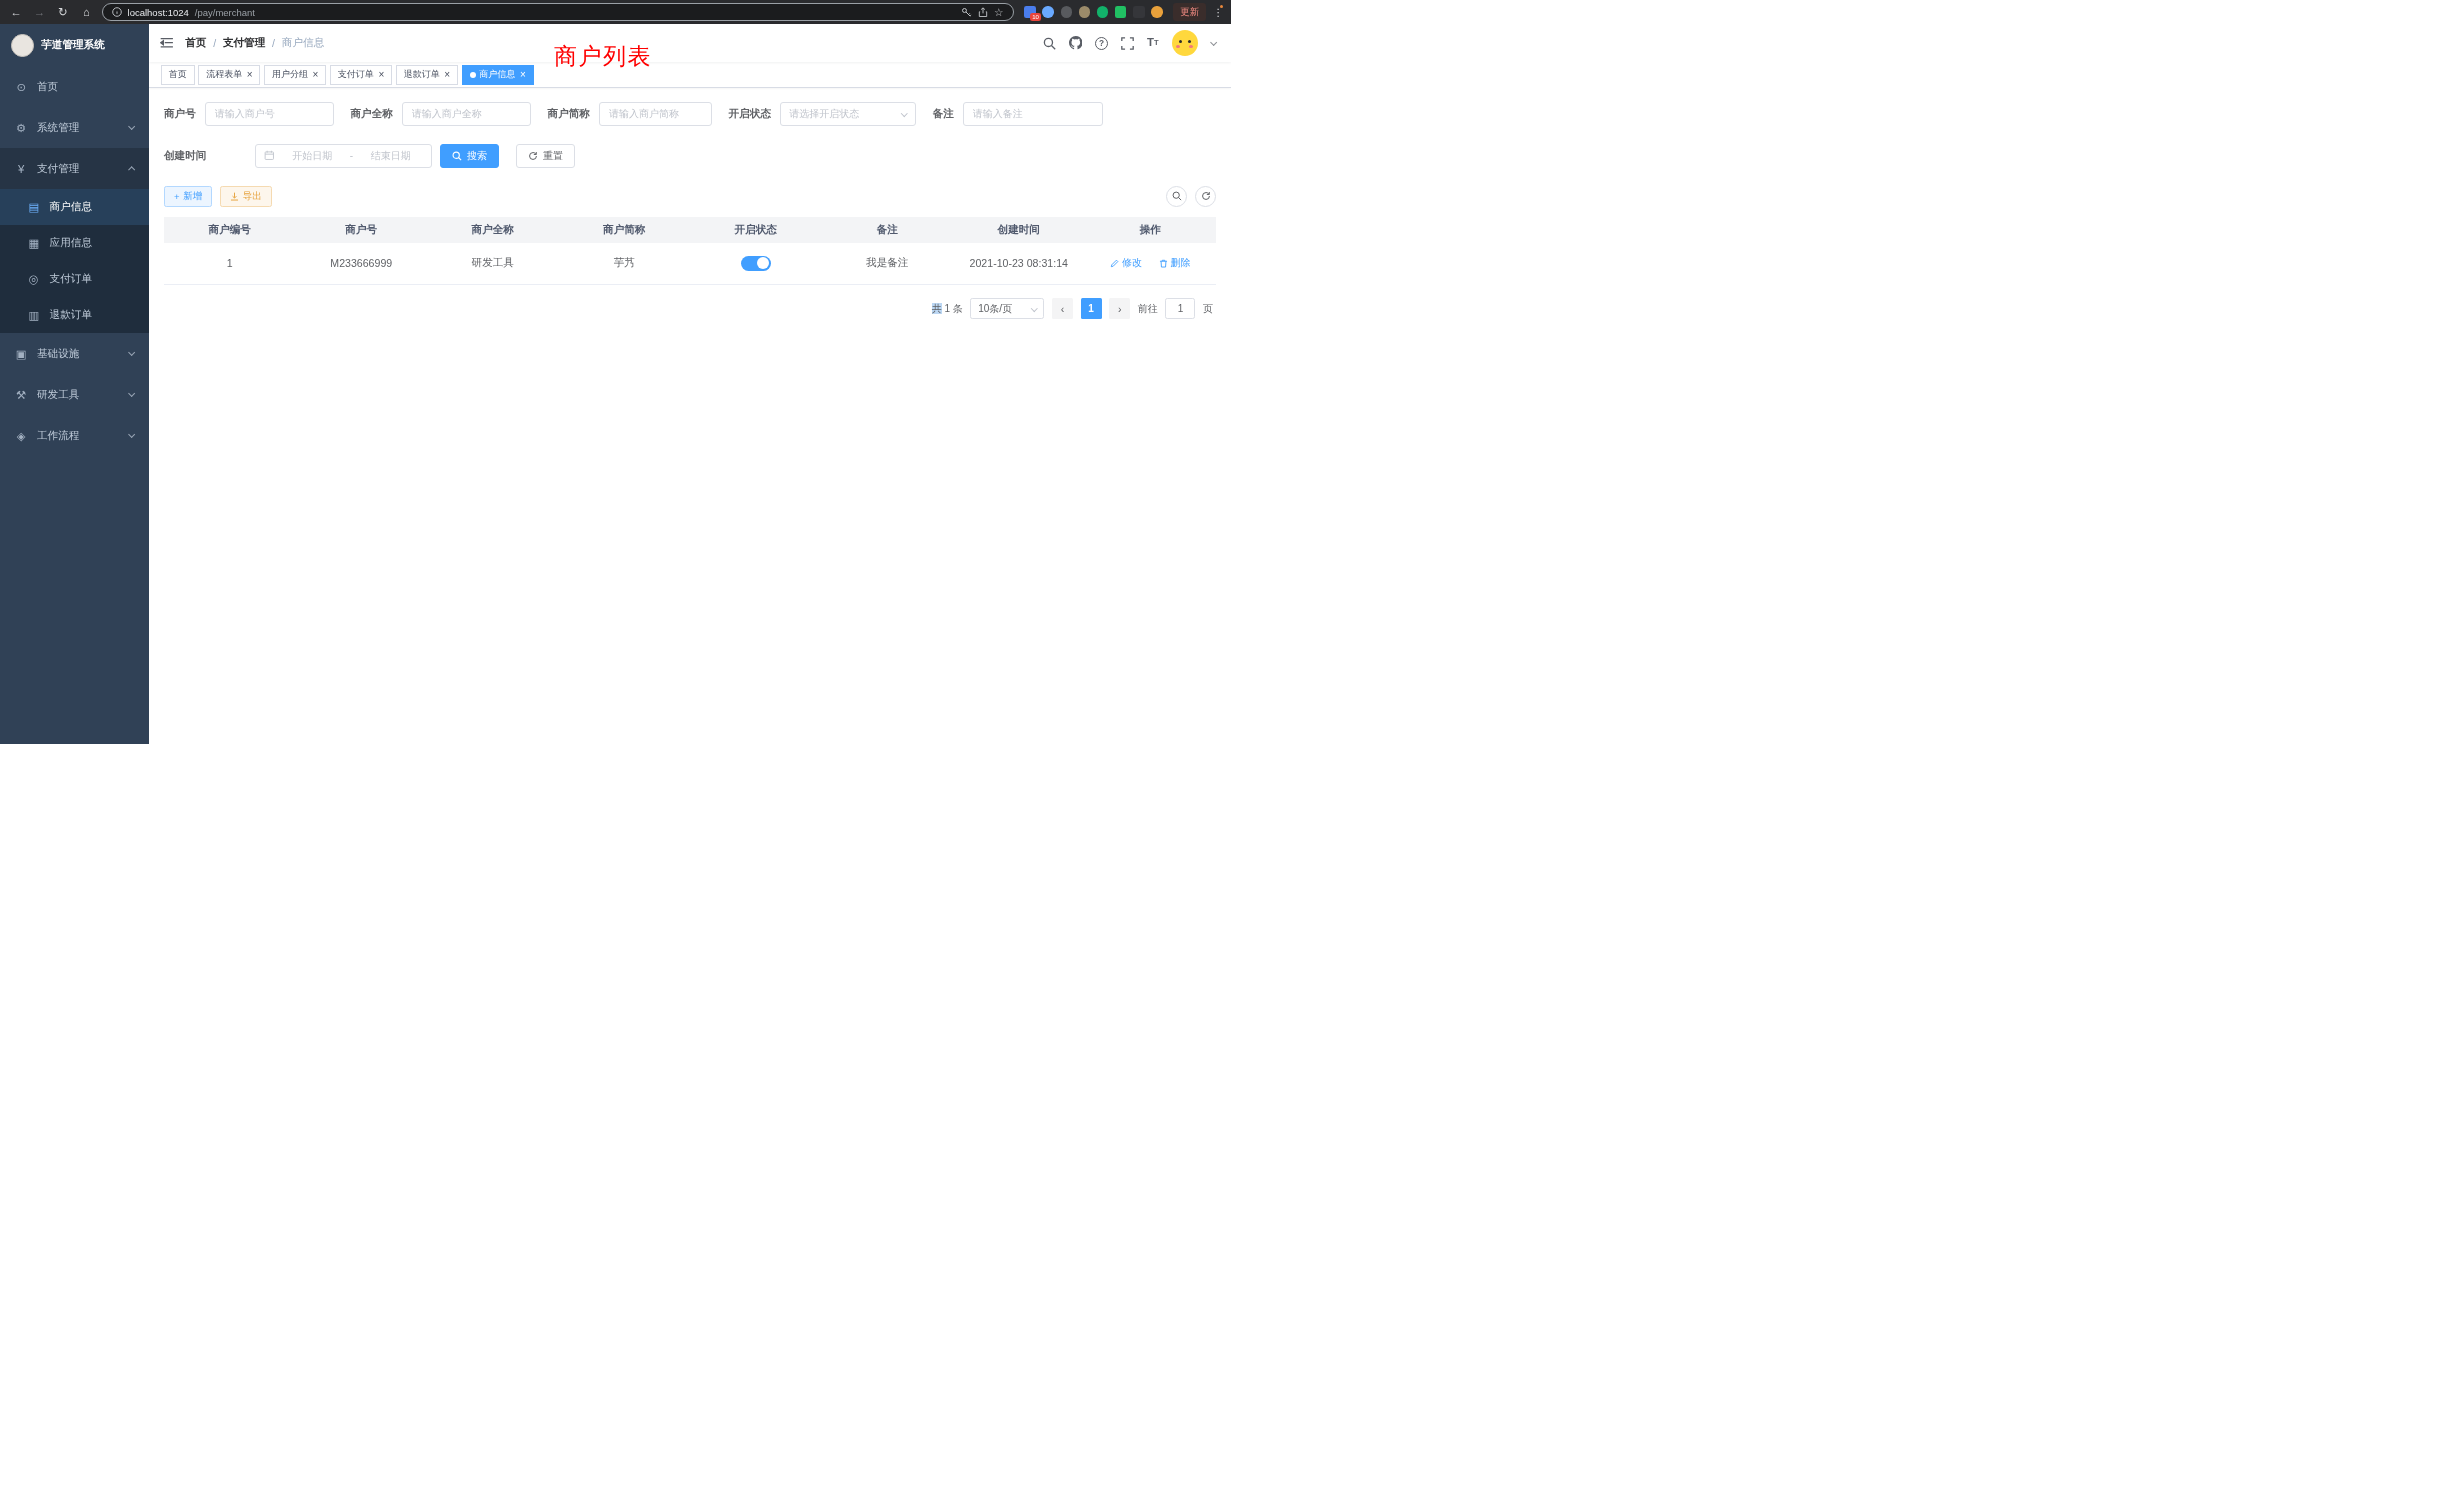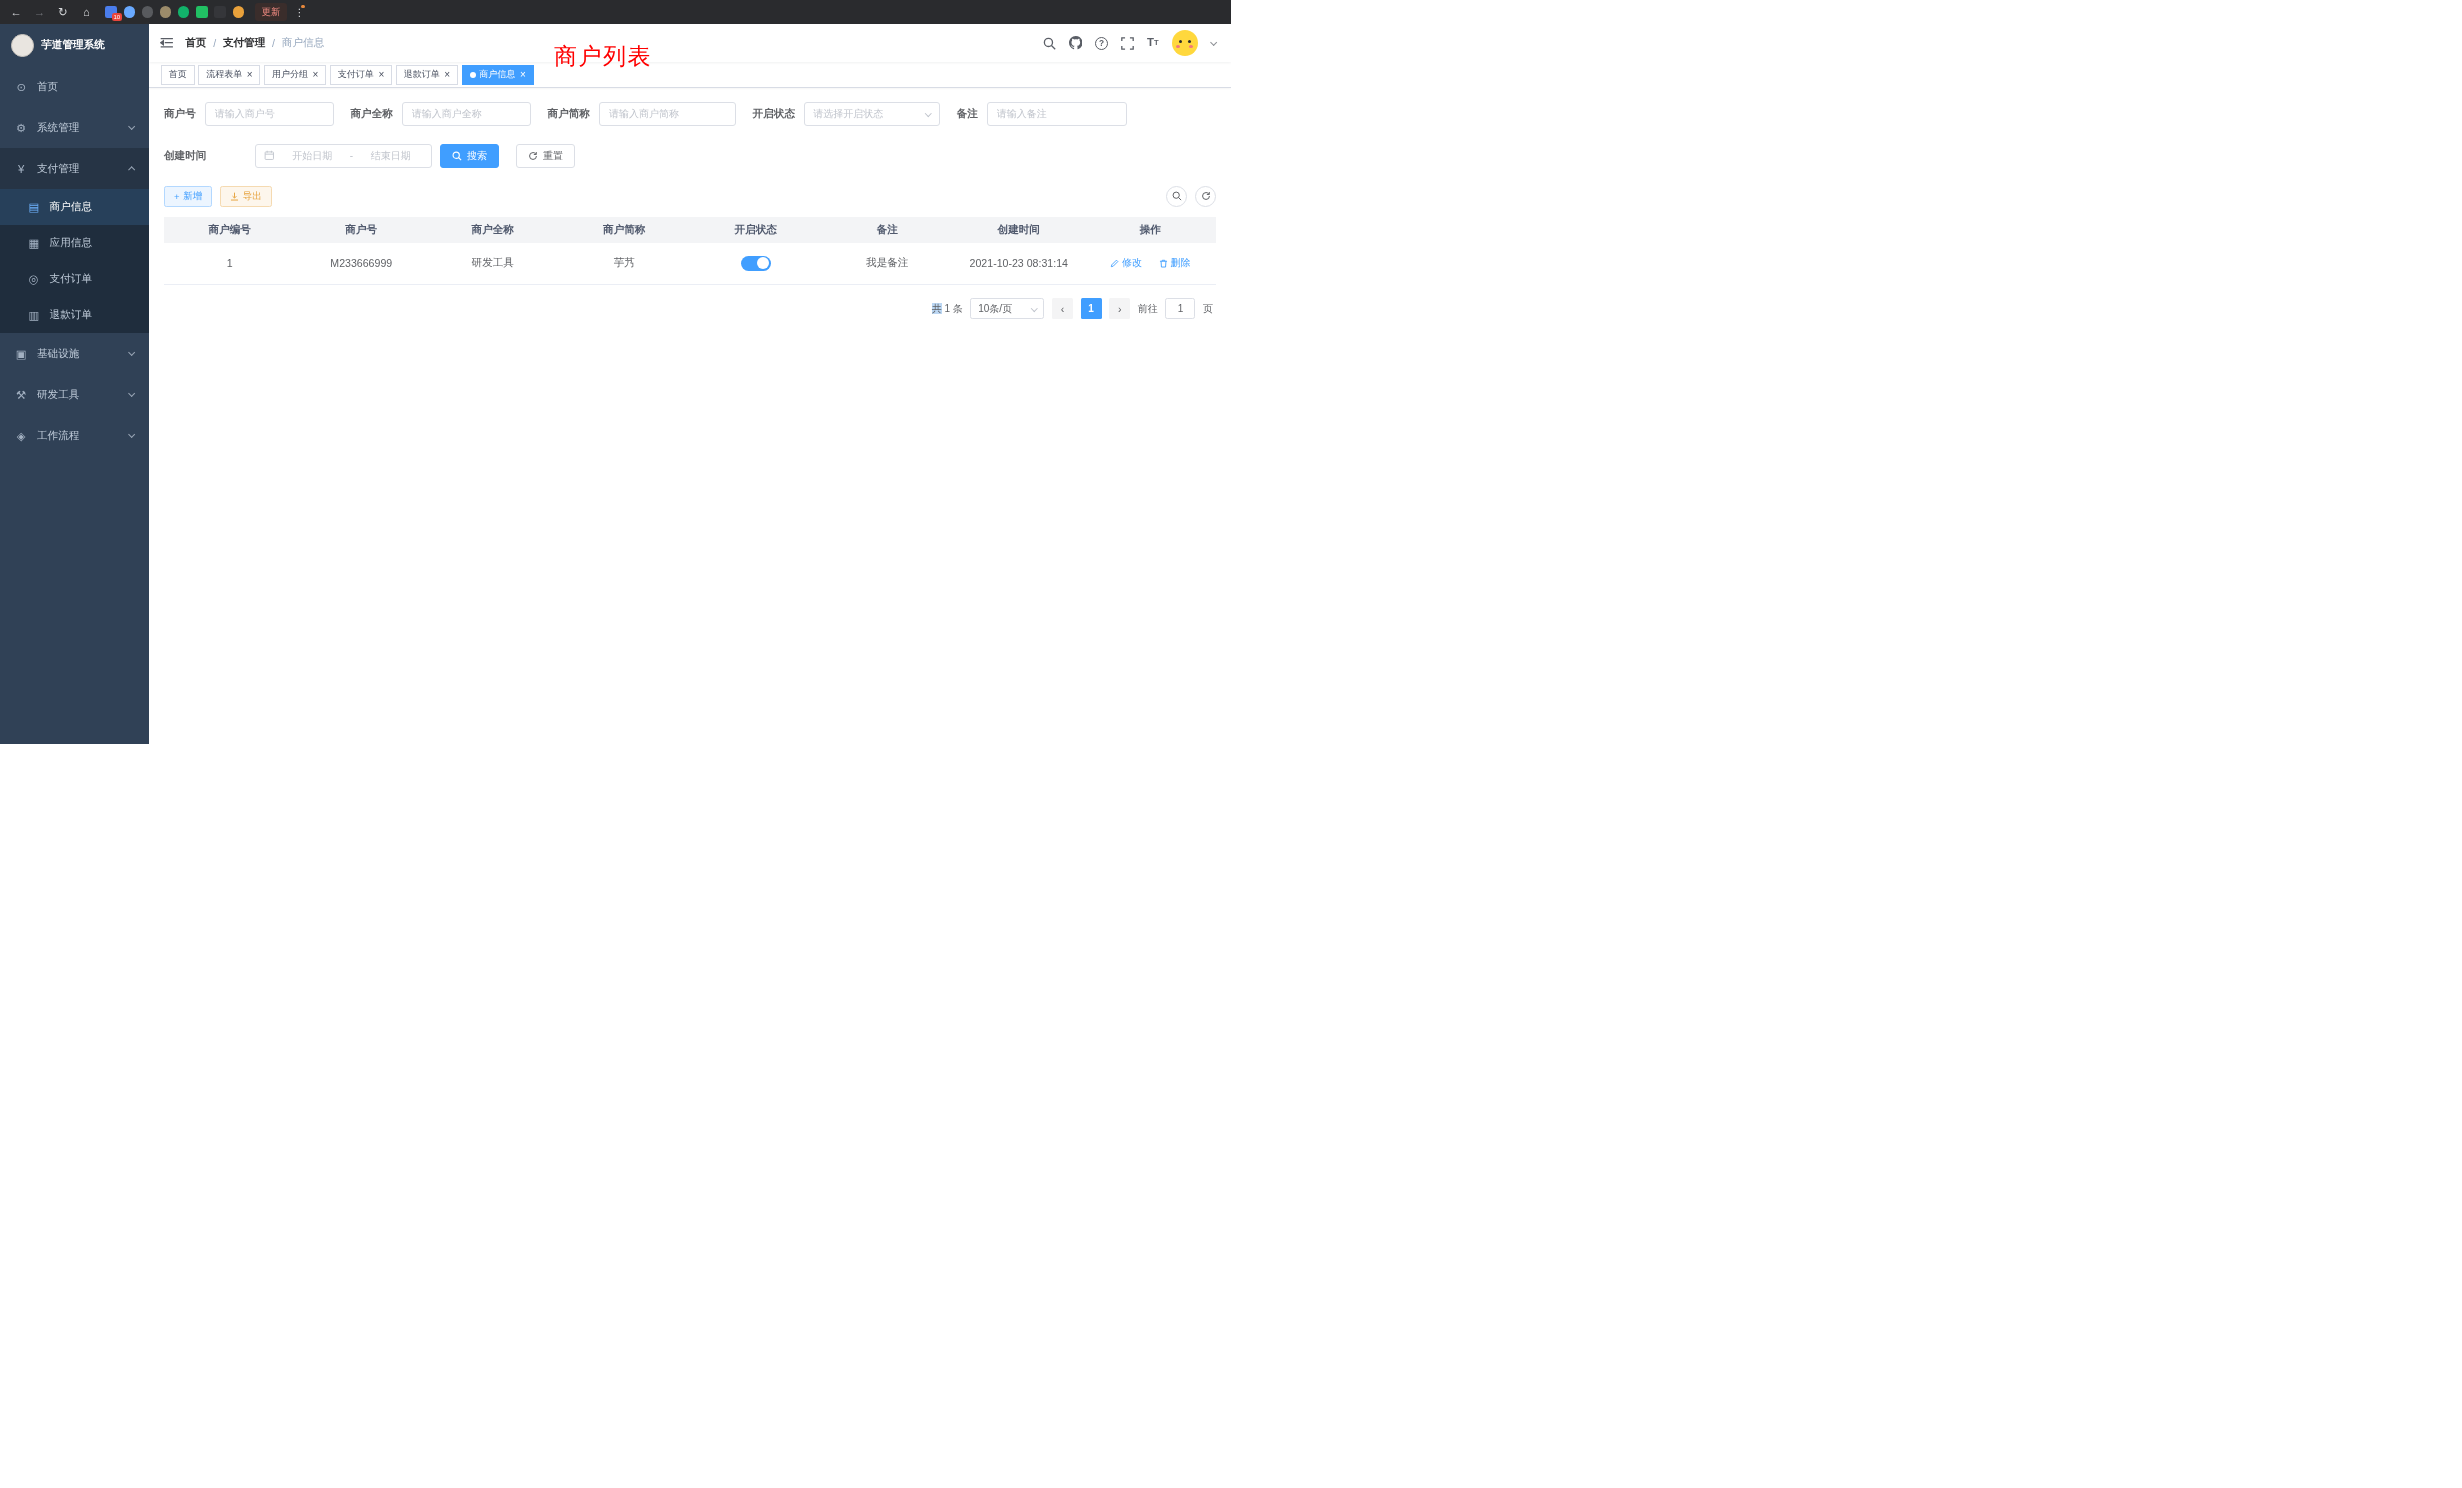--- a/index.html
+++ b/index.html
@@ -66,21 +66,21 @@
   .tab.active { background:#409eff; border-color:#409eff; color:#fff; }
   .tab.active .dot { display:inline-block; width:6px; height:6px; border-radius:50%; background:#fff; }
   .tab-close { font-size:10px; line-height:1; margin-left:0.8px; }
 
   .content { padding:13.6px 15px 0; }
   .f-row { display:flex; align-items:center; gap:16.7px; margin-bottom:18px; }
   .f-item { display:flex; align-items:center; }
   .f-item > label { color:#606266; font-weight:600; padding-right:9px; white-space:nowrap; font-size:10.6px; }
   .txt { height:24px; border:0.8px solid #dcdfe6; border-radius:3px; padding:0 9px; font-size:10px; color:#606266; outline:none; background:#fff; }
   .txt::placeholder { color:#c0c4cc; }
-  .w170 { width:129px; } .w165 { width:137px; } .w195 { width:140px; }
+  .w170 { width:129px; } .w165 { width:113px; } .w195 { width:140px; }
   .sel { width:136px; height:24px; border:0.8px solid #dcdfe6; border-radius:3px; display:flex; align-items:center; justify-content:space-between; padding:0 8.3px; color:#c0c4cc; font-size:10px; cursor:pointer; background:#fff; }
   .chev-s { width:4.5px; height:4.5px; border-right:1.1px solid #c0c4cc; border-bottom:1.1px solid #c0c4cc; transform:rotate(45deg); margin-top:-1.5px; flex:0 0 auto; }
   .date-range { width:177px; height:24px; border:0.8px solid #dcdfe6; border-radius:3px; display:flex; align-items:center; padding:0 7.6px; gap:4.5px; color:#c0c4cc; font-size:10px; cursor:pointer; background:#fff;margin-left:40px; }
   .date-range .ph { flex:1; text-align:center; white-space:nowrap; }
   .date-range .dash { color:#c0c4cc; }
   .cal-ic { color:#c0c4cc; flex:0 0 auto; }
 
   .btn { height:24px; border-radius:3px; padding:0 11.4px; font-size:10px; display:inline-flex; align-items:center; gap:4.5px; cursor:pointer; border:0.8px solid #dcdfe6; background:#fff; color:#606266; white-space:nowrap;justify-content:space-between; }
   .btn.primary { background:#409eff; border-color:#409eff; color:#fff; }
   .btn.sm { height:21px; padding:0 9px; font-size:9.5px; border-radius:2.3px; gap:3.8px; }
@@ -108,20 +108,43 @@
 </style>
 </head>
 <body>
 
 <div class="browser-bar">
   <span class="b-ic">←</span>
   <span class="b-ic dim">→</span>
   <span class="b-ic">↻</span>
   <span class="b-ic">⌂</span>
 
+  <div class="urlbar">
+    <span class="url-ic">
+      <svg width="10" height="10" viewBox="0 0 14 14" fill="none" stroke="currentColor" stroke-width="1.3">
+          <circle cx="7" cy="7" r="6"></circle>
+          <path d="M7 6.2v3.4M7 4.1v.2"></path>
+        </svg>
+    </span>
+    <span class="host">localhost:1024</span>
+      <span class="path">/pay/merchant</span>
+    <span class="grow"></span>
+    <span class="url-ic">
+      <svg width="10.6" height="10.6" viewBox="0 0 14 14" fill="none" stroke="currentColor" stroke-width="1.3">
+          <circle cx="4.6" cy="4.6" r="2.6"></circle>
+          <path d="M6.6 6.6l5.6 5.6M10 10l1.6-1.6M11.8 11.8l1.4-1.4"></path>
+        </svg>
+    </span>
+    <span class="url-ic">
+      <svg width="10" height="10.6" viewBox="0 0 14 15" fill="none" stroke="currentColor" stroke-width="1.3">
+          <path d="M7 1.5v7.5M4.3 3.7L7 1.2l2.7 2.5M3 6.8H1.8v6.7h10.4V6.8H11"></path>
+        </svg>
+    </span>
+    <span class="star">☆</span>
+  </div>
 
   <div class="ext-tray">
     <span class="ext sq" style="background:#4a7dec">
         <span class="badge">10</span>
       </span>
     <span class="ext" style="background:#69a9ff"></span>
     <span class="ext" style="background:#585a5e"></span>
     <span class="ext" style="background:#9c8b6a"></span>
     <span class="ext" style="background:#12b26a"></span>
     <span class="ext sq" style="background:#21c063"></span>

